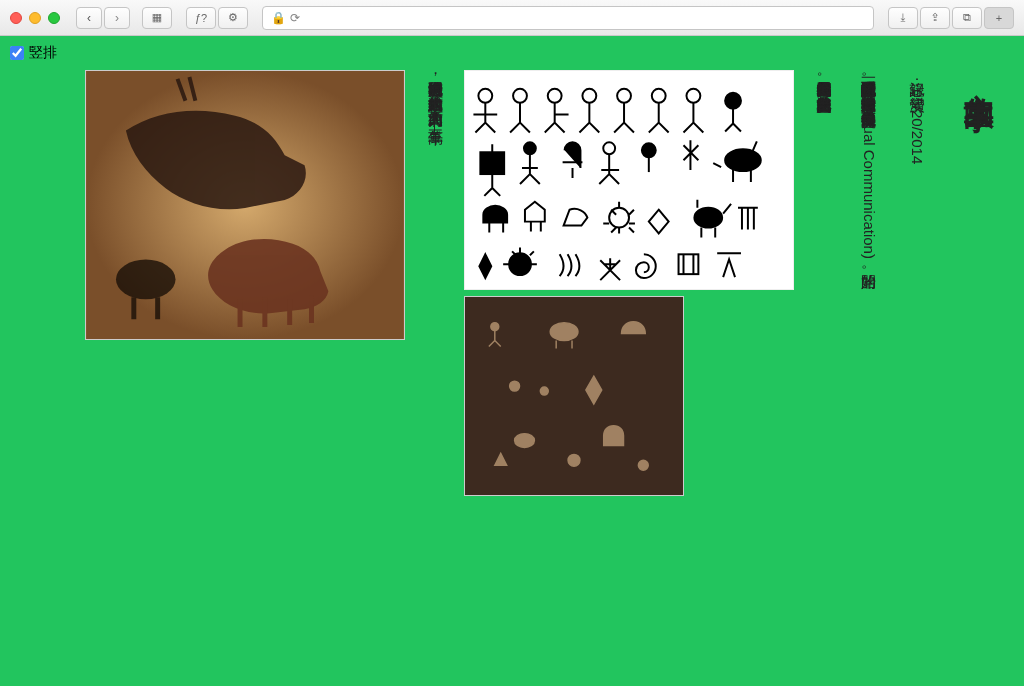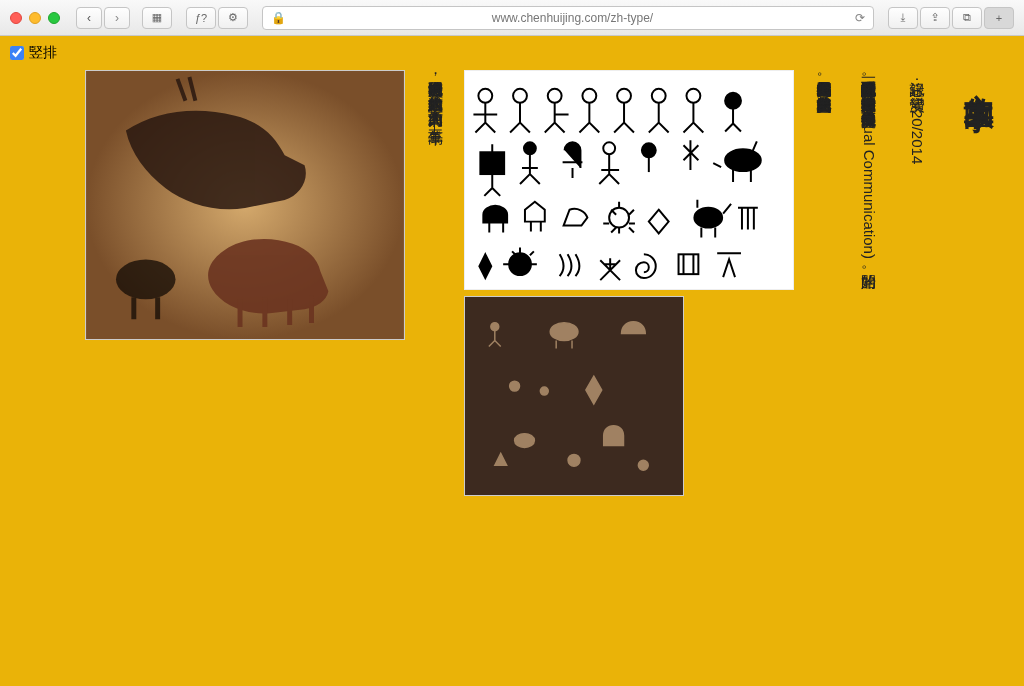--- a/index.html
+++ b/index.html
@@ -17,21 +17,21 @@
 .nav-btn.active { color: #555; }
 .tool-group { display: flex; gap: 2px; margin-right: 8px; }
 .tool-btn { width: 30px; height: 22px; background: linear-gradient(#fefefe,#f0f0f0); border: 1px solid #c5c5c5; border-radius: 4px; display: flex; align-items: center; justify-content: center; font-size: 11px; color: #666; }
 .url-bar { flex: 1; height: 24px; background: #fff; border: 1px solid #c5c5c5; border-radius: 4px; display: flex; align-items: center; padding: 0 8px; font-size: 12px; color: #777; }
 .url-bar .lock { margin-right: 4px; color: #888; }
 .url-bar .text { flex: 1; text-align: center; }
 .url-bar .reload { color: #888; }
 .right-tools { display: flex; gap: 2px; margin-left: 8px; }
 
 
-.viewport { background: #eab308; height: 650px; display: flex; flex-direction: column; }
+.viewport { background: #22c55e; height: 650px; display: flex; flex-direction: column; }
 .toggle-row { padding: 8px 10px; }
 .toggle-row label { display: flex; align-items: center; gap: 5px; font-size: 14px; }
 .toggle-row input { width: 14px; height: 14px; accent-color: #3b82f6; }
 
 .article { flex: 1; padding: 0 16px 16px 16px; writing-mode: vertical-rl; text-orientation: mixed; overflow: hidden; line-height: 1.9; font-size: 15px; color: #222; }
 .article h1 { font-size: 30px; font-weight: 700; margin-left: 20px; letter-spacing: 2px; }
 .article .meta { font-size: 15px; margin-left: 20px; }
 .article p { margin-left: 16px; }
 .article figure { margin-left: 14px; writing-mode: horizontal-tb; display: inline-block; }
 .article .dash { display:inline-block; height: 1.2em; }
@@ -59,21 +59,20 @@
   </div>
   <div class="tool-group">
     <div class="tool-btn">▦</div>
   </div>
   <div class="tool-group">
     <div class="tool-btn">ƒ?</div>
     <div class="tool-btn">⚙</div>
   </div>
   <div class="url-bar">
     <span class="lock">🔒</span>
-    <span class="text">www.chenhuijing.com/zh-type/</span>
     <span class="reload">⟳</span>
   </div>
   <div class="right-tools">
     <div class="tool-btn">⤓</div>
     <div class="tool-btn">⇪</div>
     <div class="tool-btn">⧉</div>
     <div class="tool-btn" style="background:#d8d8d8">+</div>
   </div>
 </div>
 

